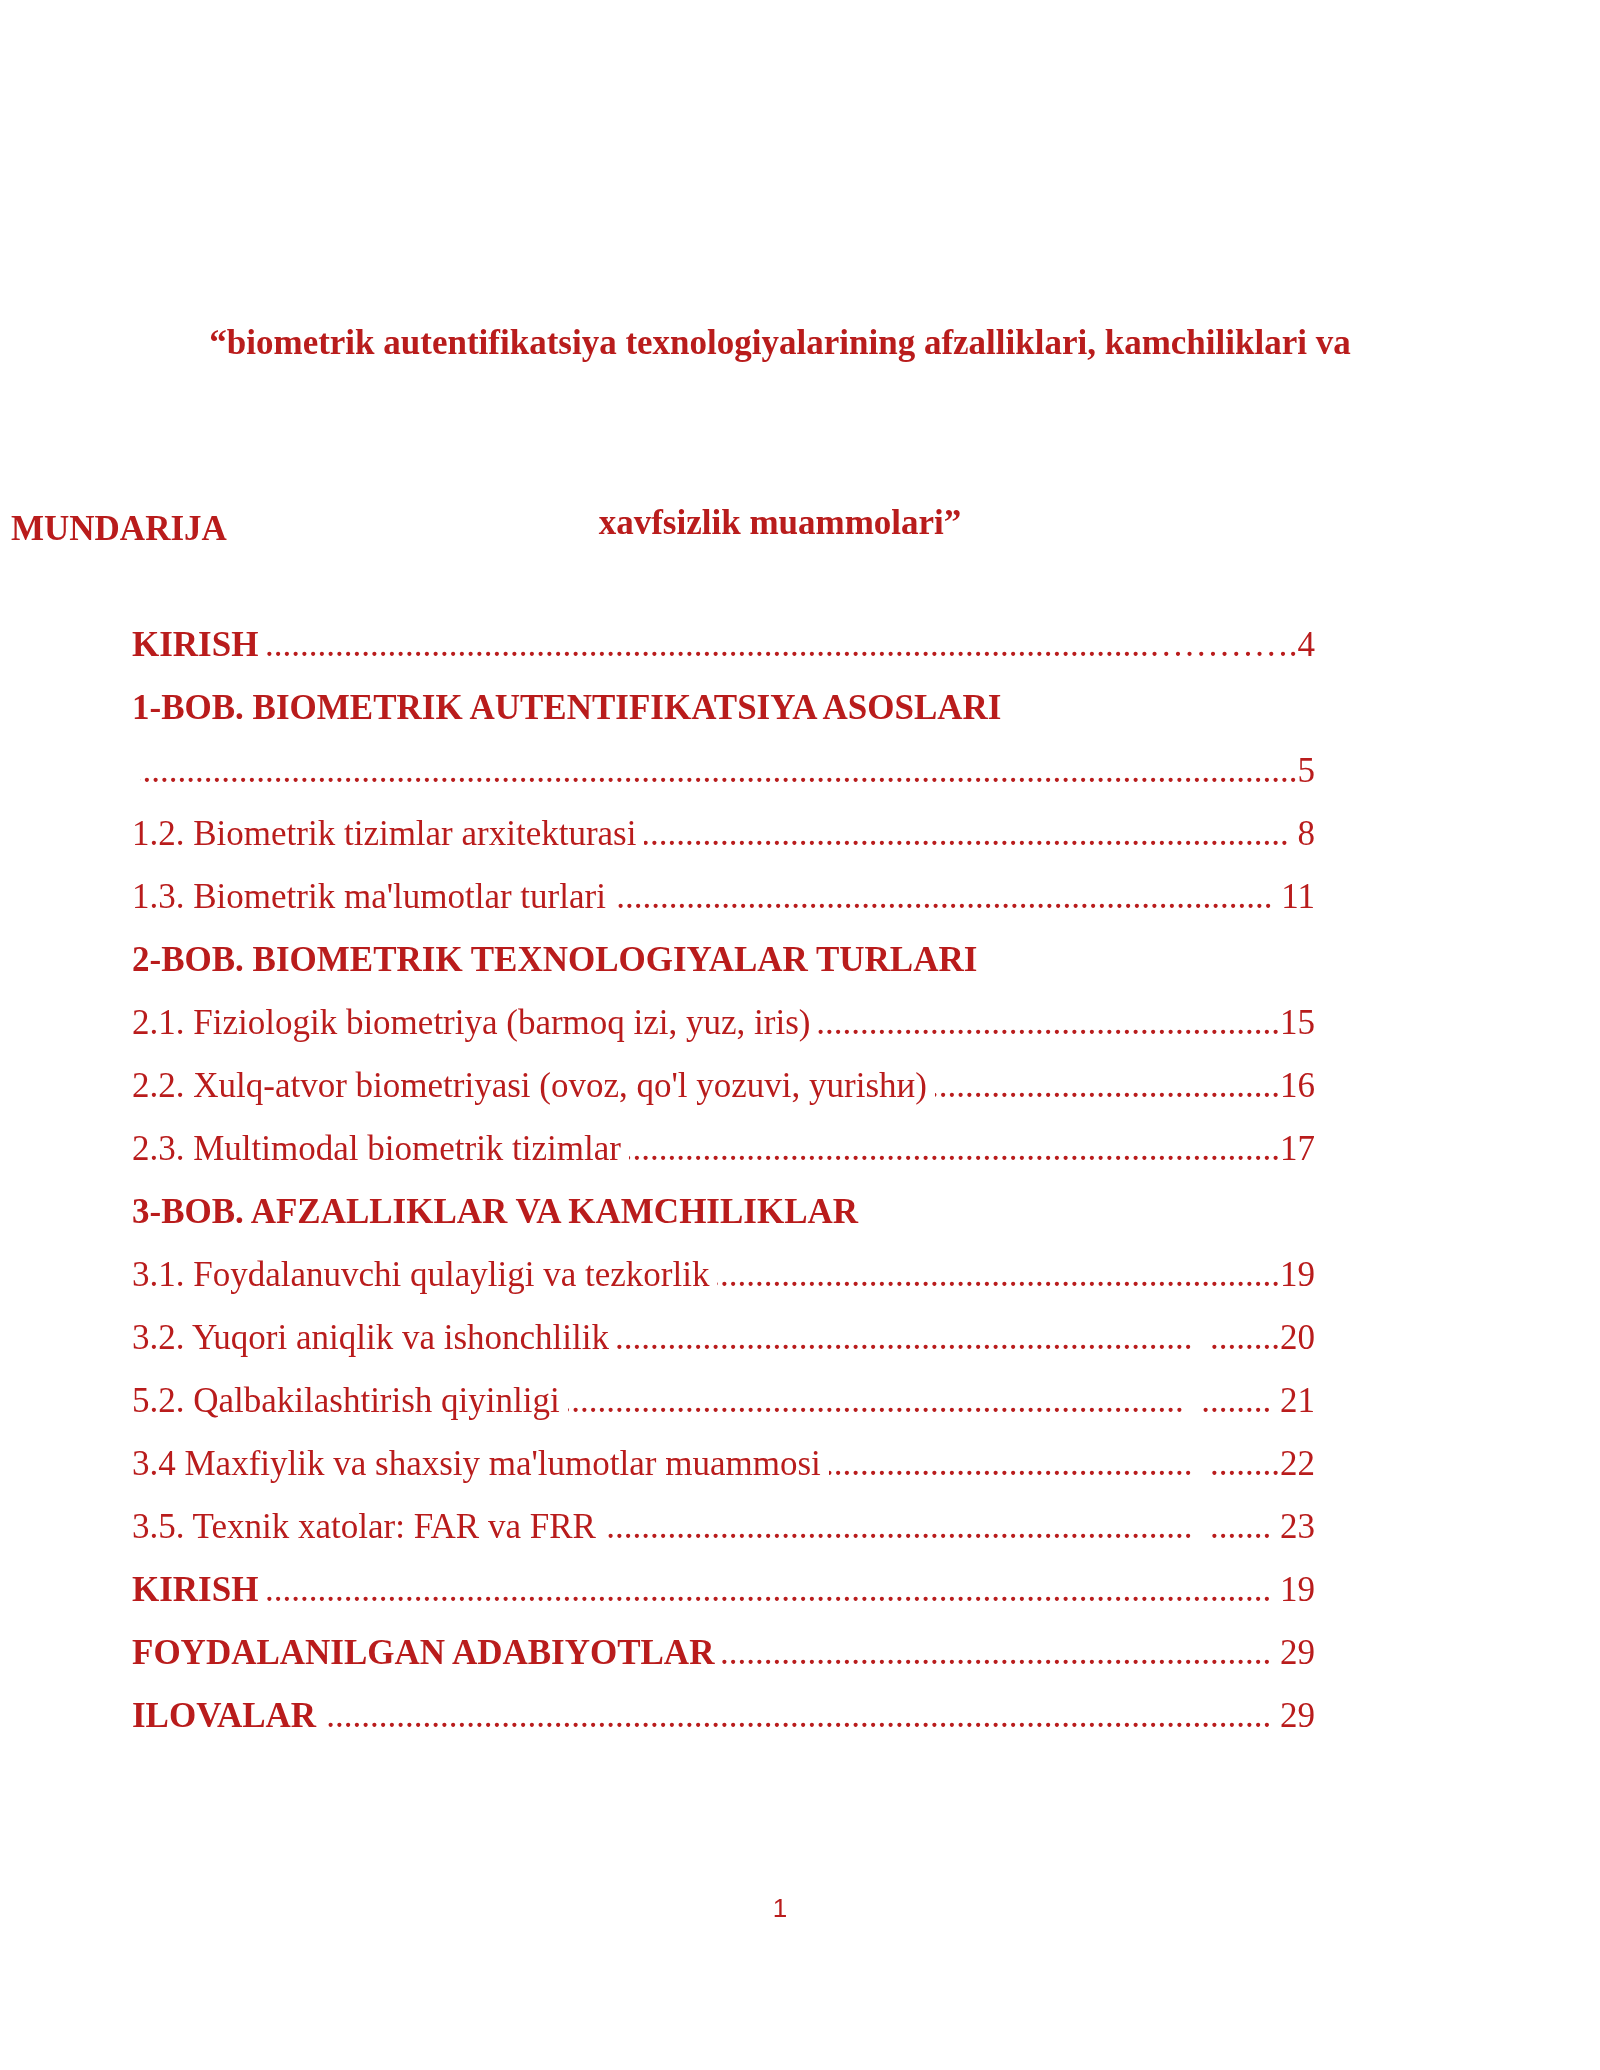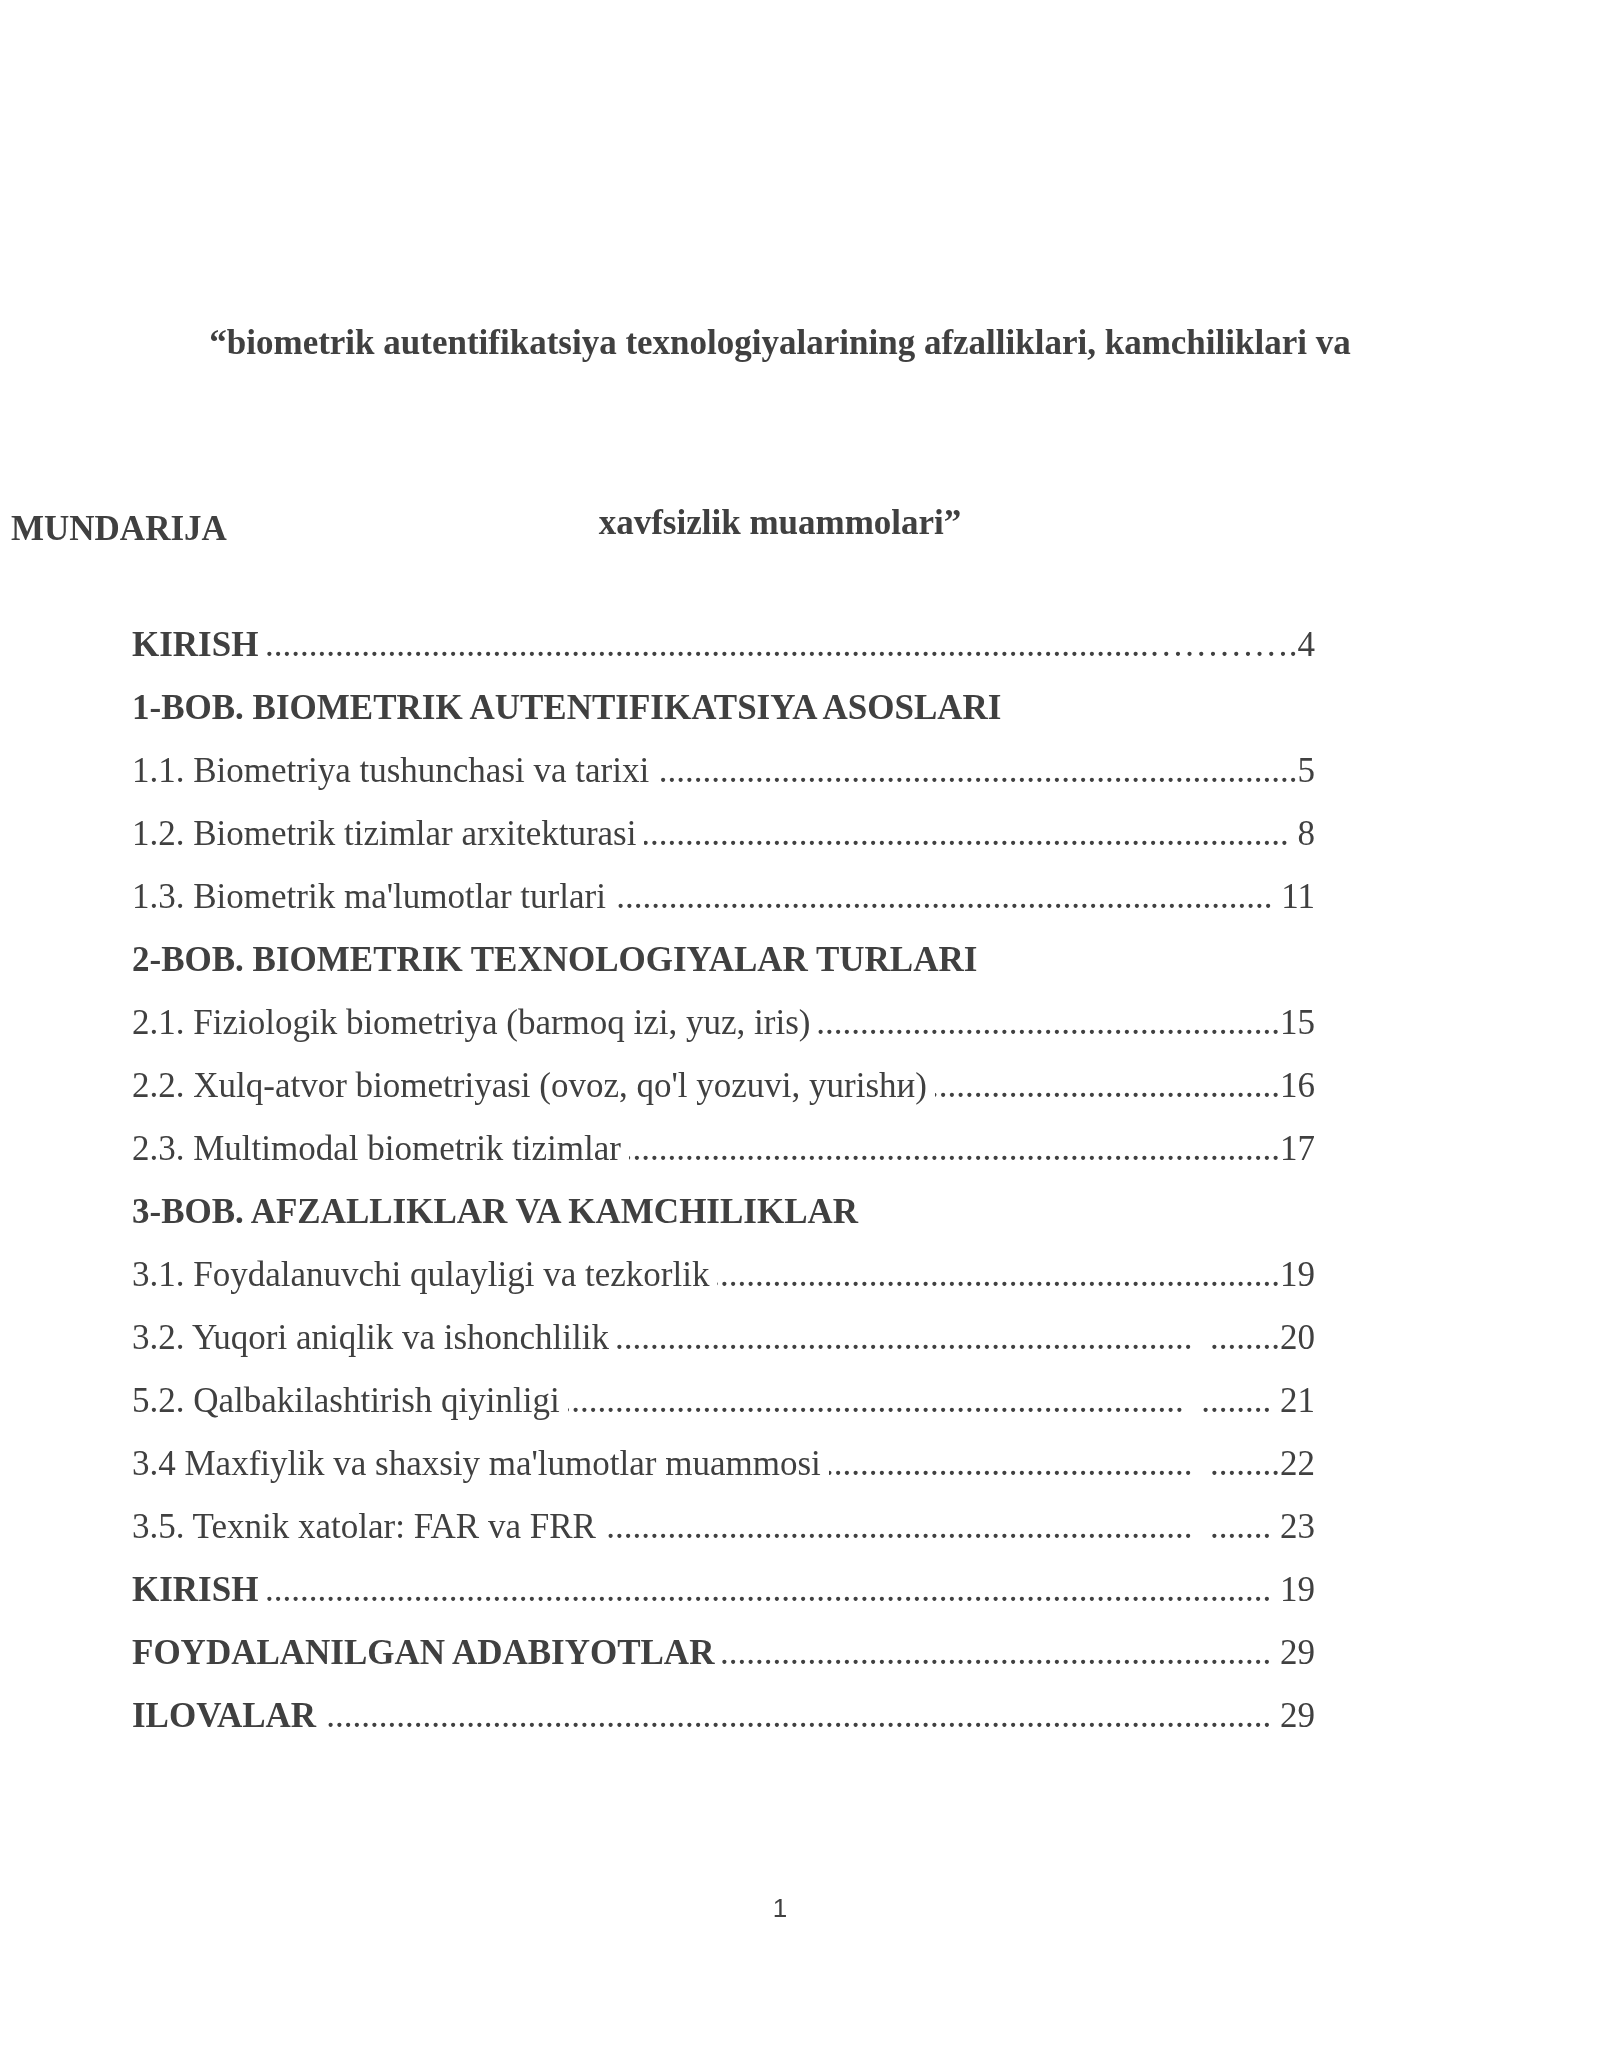--- a/index.html
+++ b/index.html
@@ -5,21 +5,21 @@
   html, body {
     margin: 0;
     padding: 0;
     background: #ffffff;
   }
   .page {
     position: relative;
     width: 1600px;
     height: 2070px;
     background: #ffffff;
-    color: #404040;
+    color: #b91c1c;
     font-family: "Liberation Serif", "DejaVu Serif", serif;
     overflow: hidden;
   }
   .doc-title {
     position: absolute;
     top: 193px;
     left: 0;
     right: 40px;
     text-align: center;
     font-weight: bold;
@@ -95,21 +95,20 @@
   <div class="toc">
       <div class="toc-line bold-label">
         <span class="toc-label">KIRISH</span>
         <span class="toc-leader">.…………......................................................................................................................................................</span>
         <span class="toc-page">4</span>
       </div>
       <div class="toc-line bold-label">
         <span class="toc-label">1-BOB. BIOMETRIK AUTENTIFIKATSIYA ASOSLARI</span>
       </div>
       <div class="toc-line">
-        <span class="toc-label">1.1. Biometriya tushunchasi va tarixi</span>
         <span class="toc-leader">......................................................................................................................................................</span>
         <span class="toc-page">5</span>
       </div>
       <div class="toc-line">
         <span class="toc-label">1.2. Biometrik tizimlar arxitekturasi</span>
         <span class="toc-leader"> ......................................................................................................................................................</span>
         <span class="toc-page">8</span>
       </div>
       <div class="toc-line">
         <span class="toc-label">1.3. Biometrik ma'lumotlar turlari</span>

